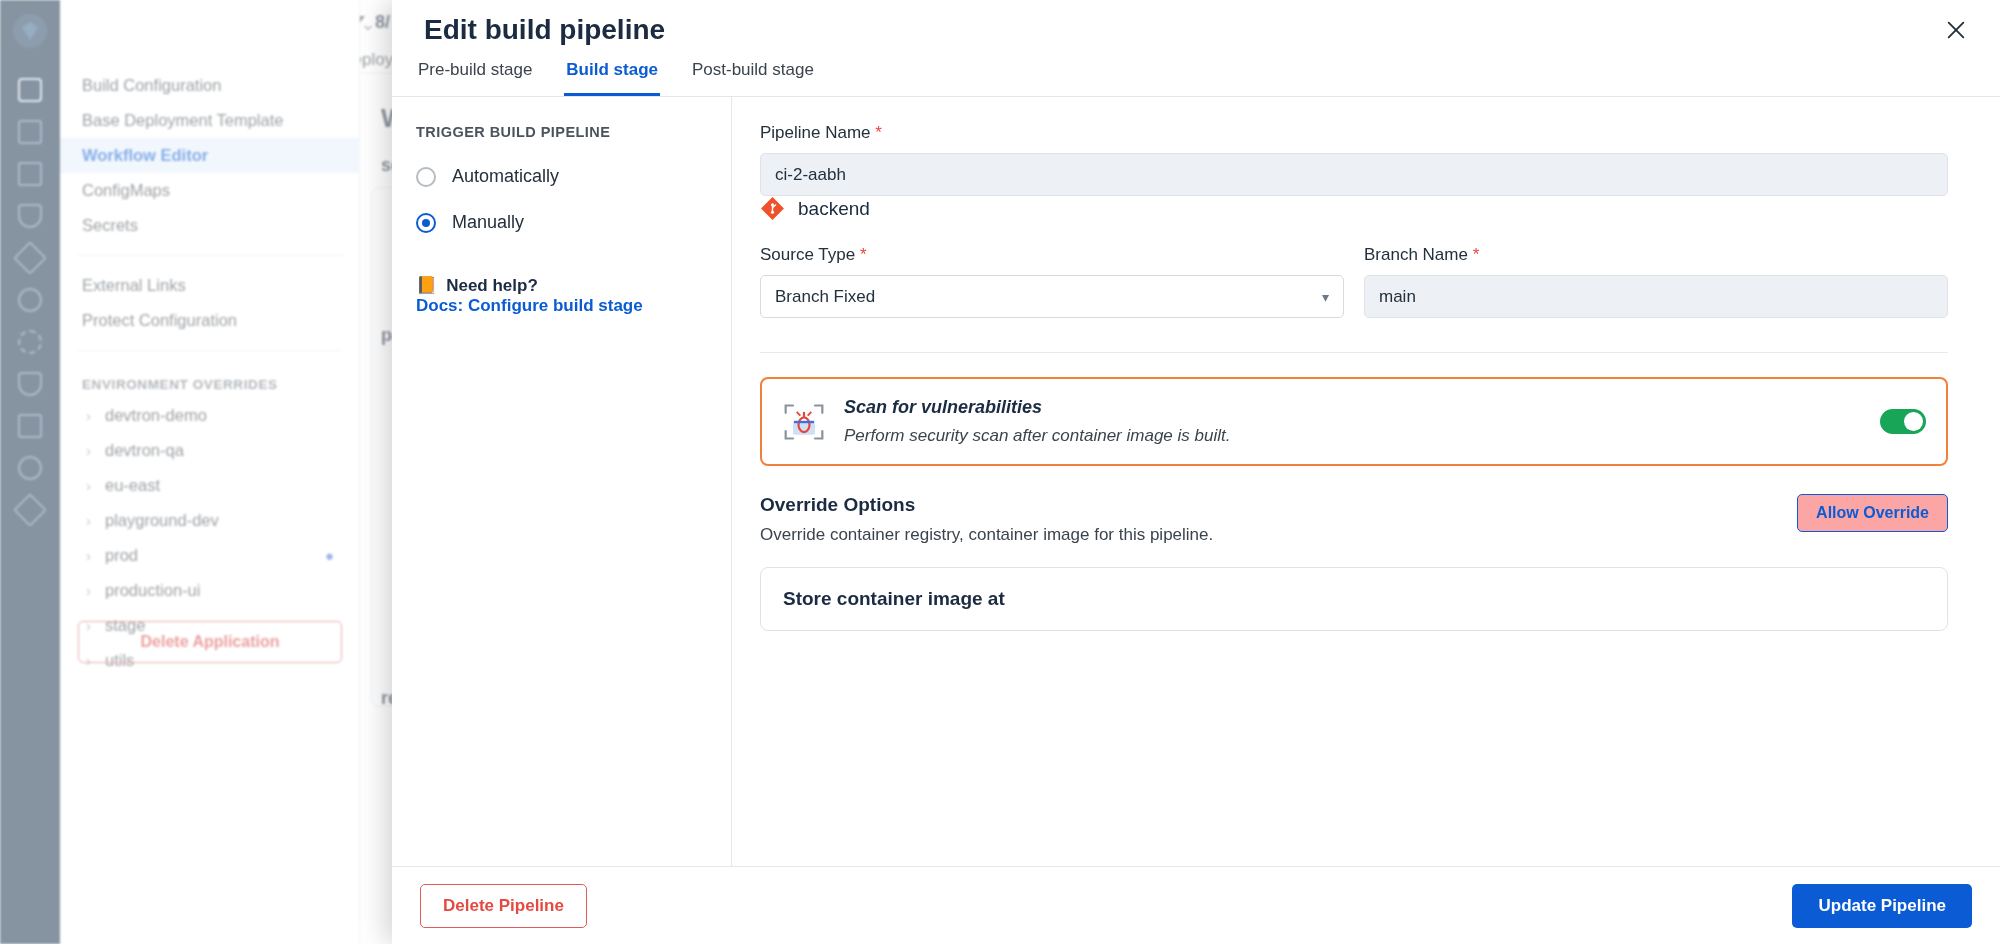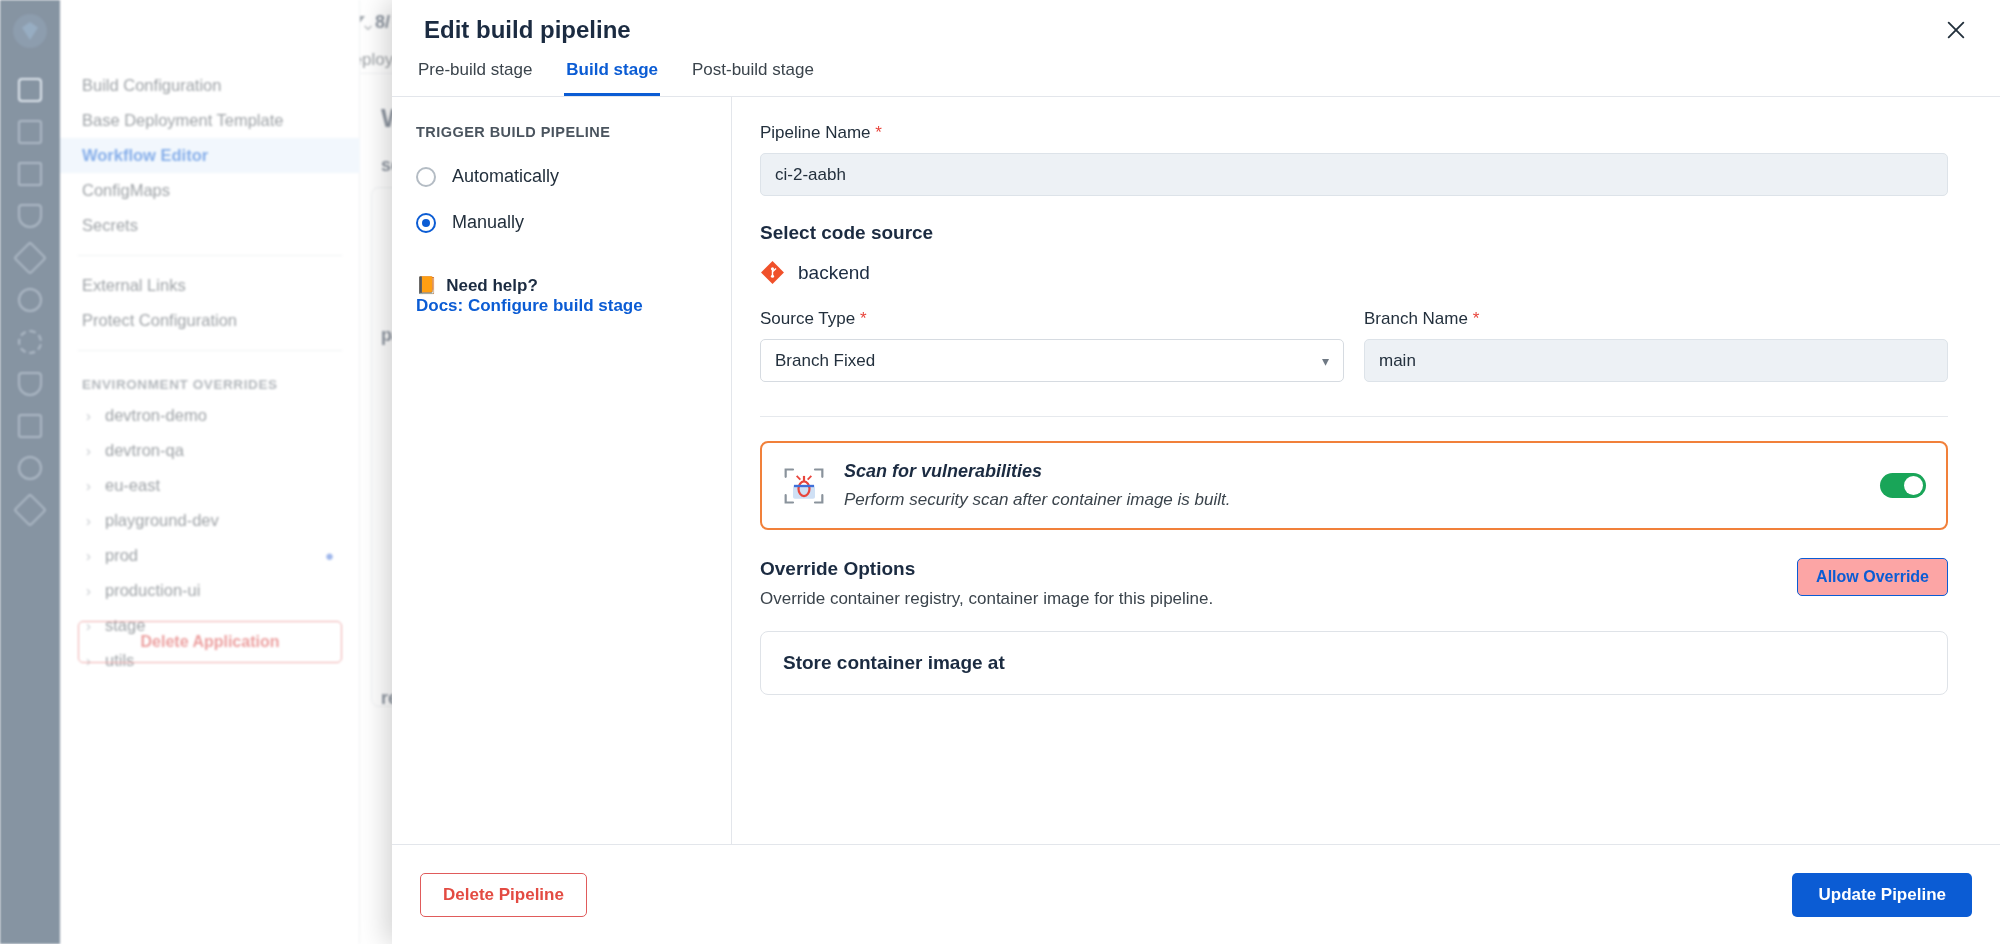--- a/index.html
+++ b/index.html
@@ -117,21 +117,21 @@
   
   .modal {
     position: absolute; left: 392px; top: 0; width: 1608px; height: 944px;
     background: #fff; box-shadow: -6px 0 26px rgba(0,0,0,.18);
     display: flex; flex-direction: column;
   }
   .modal-head {
     position: relative; height: 60px; flex: none;
     display:flex; align-items:center; padding: 0 32px;
   }
-  .modal-title { font-size: 24px; font-weight: 600; color: #1b2b41; }
+  .modal-title { font-size: 28px; font-weight: 600; color: #1b2b41; }
   .close-btn {
     position: absolute; right: 26px; top: 12px;
     width: 36px; height: 36px; cursor: pointer;
     display:flex;align-items:center;justify-content:center;
   }
   .close-btn svg { width: 22px; height: 22px; }
 
   .modal-tabs {
     flex: none; display:flex; gap: 30px; padding: 0 24px;
     border-bottom: 1px solid #e3e6eb; height: 37px;
@@ -236,21 +236,21 @@
     border-radius: 5px; height: 38px; padding: 0 18px;
     font-size: 16px; font-weight: 600; cursor:pointer; flex:none;
     font-family:"Liberation Sans", sans-serif;
   }
   .store-card {
     margin-top: 22px; border:1px solid #dfe3e8; border-radius: 8px;
     padding: 20px 22px; font-size: 19px; font-weight:700; color:#1b2b41;
   }
 
   .modal-foot {
-    flex: none; height: 100px; border-top: 1px solid #e3e6eb;
+    flex: none; height: 78px; border-top: 1px solid #e3e6eb;
     display:flex; align-items:center; justify-content:space-between;
     padding: 0 28px;
   }
   .btn-del {
     border:1px solid #e05b5b; color:#e34b42; background:#fff;
     border-radius:5px; height:44px; padding:0 22px;
     font-size:17px; font-weight:600; cursor:pointer;
     font-family:"Liberation Sans", sans-serif;
   }
   .btn-upd {
@@ -436,21 +436,20 @@
       <div class="right-pane">
 
         <div class="field-label">
           <span>Pipeline Name</span>
           <span class="req">*</span>
         </div>
         <div class="input readonly">
           <span>ci-2-aabh</span>
         </div>
 
-        <div class="sub-head">Select code source</div>
 
         <div class="repo-row">
           <svg class="git-ico" viewBox="0 0 24 24">
             <path d="M12 1 23 12 12 23 1 12Z" fill="#f0502a"></path>
             <circle cx="12" cy="8.4" r="1.5" fill="#fff"></circle>
             <circle cx="12" cy="15.6" r="1.5" fill="#fff"></circle>
             <rect x="11.3" y="8.4" width="1.4" height="7.2" fill="#fff"></rect>
             <path d="M12 11.2 L15.4 8.2" stroke="#fff" stroke-width="1.3" fill="none"></path>
           </svg>
           <span class="repo-name">backend</span>

